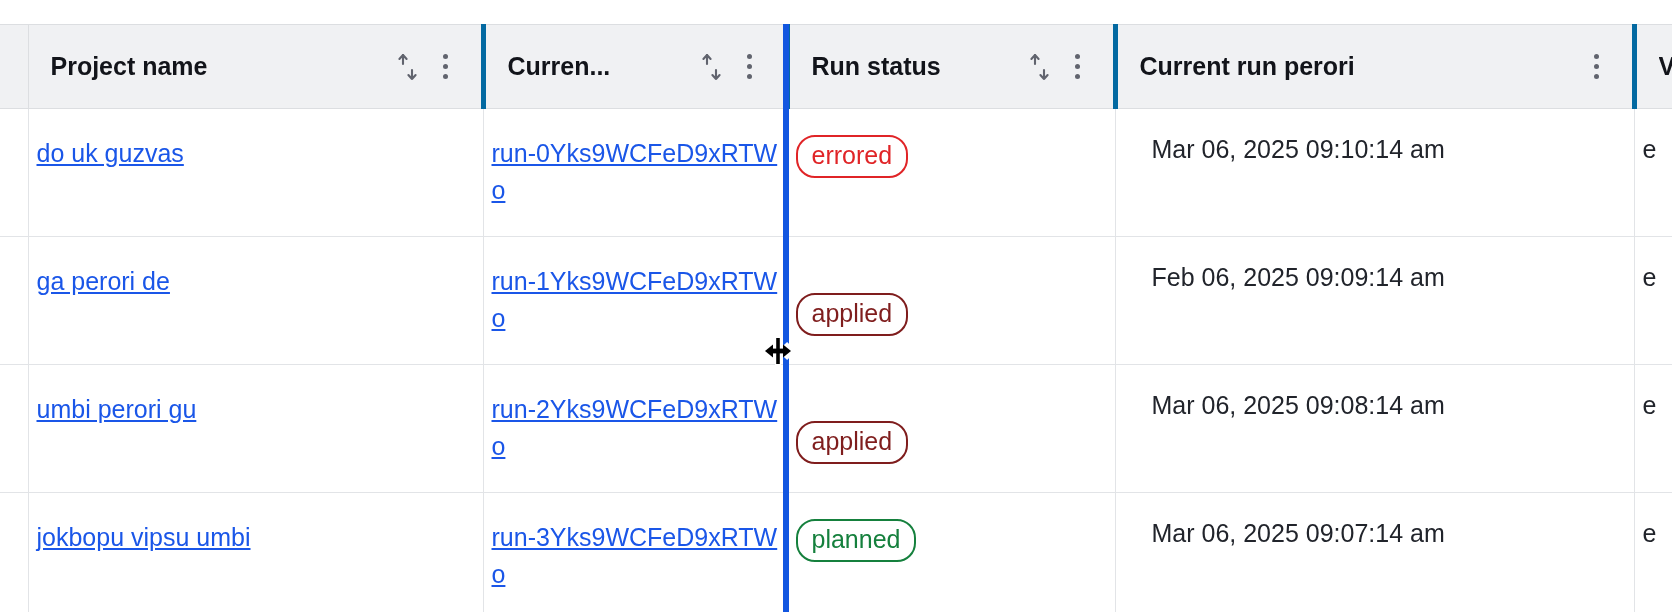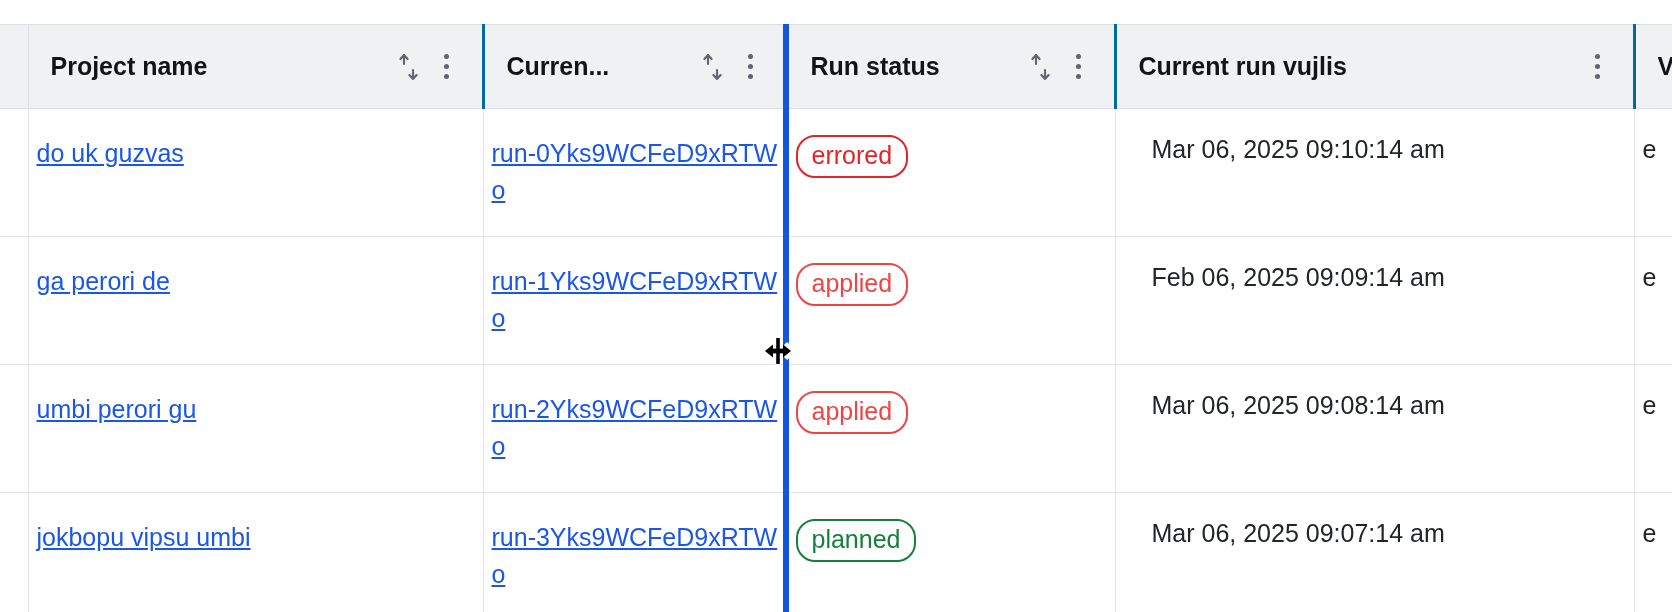--- a/index.html
+++ b/index.html
@@ -30,21 +30,21 @@
   
   col.c-sel    { width: 28px; }
   col.c-proj   { width: 455px; }
   col.c-cur    { width: 304px; }
   col.c-status { width: 328px; }
   col.c-applied{ width: 519px; }
   col.c-extra  { width: 111px; }
 
   thead th {
     background: #f0f1f3;
-    border-right: 3px solid #0369a1;
+    border-right: 5px solid #0369a1;
     border-bottom: 1px solid #dcdee1;
     border-top: 1px solid #dcdee1;
     height: 84px;
     padding: 12px 22px;
     vertical-align: middle;
     text-align: left;
   }
   thead th.sel-head { padding: 0; border-right: 1px solid #dcdee1; }
 
   .head-inner {
@@ -122,21 +122,21 @@
     border: 2px solid currentColor;
     border-radius: 19px;
     padding: 5px 14px 7px;
     font-size: 25px;
     line-height: 1.08;
     background: transparent;
     white-space: nowrap;
     text-align: right;
   }
   .badge.errored { color: #e02427; }
-  .badge.applied { color: #ef4444; }
+  .badge.applied { color: #7f1d1d; margin-top: 30px; }
   .badge.planned { color: #15803d; }
 
   
   .resize-line {
     position: absolute;
     top: 24px;
     left: 783px;
     width: 6px;
     height: 588px;
     background: #1256e0;
@@ -217,21 +217,21 @@
             <span class="kebab">
               <i></i>
               <i></i>
               <i></i>
             </span>
           </div>
         </th>
 
         <th>
           <div class="head-inner">
-            <span class="head-label">Current run vujlis</span>
+            <span class="head-label">Current run perori</span>
             <span class="head-spacer"></span>
             <span class="kebab">
               <i></i>
               <i></i>
               <i></i>
             </span>
           </div>
         </th>
 
         <th>

